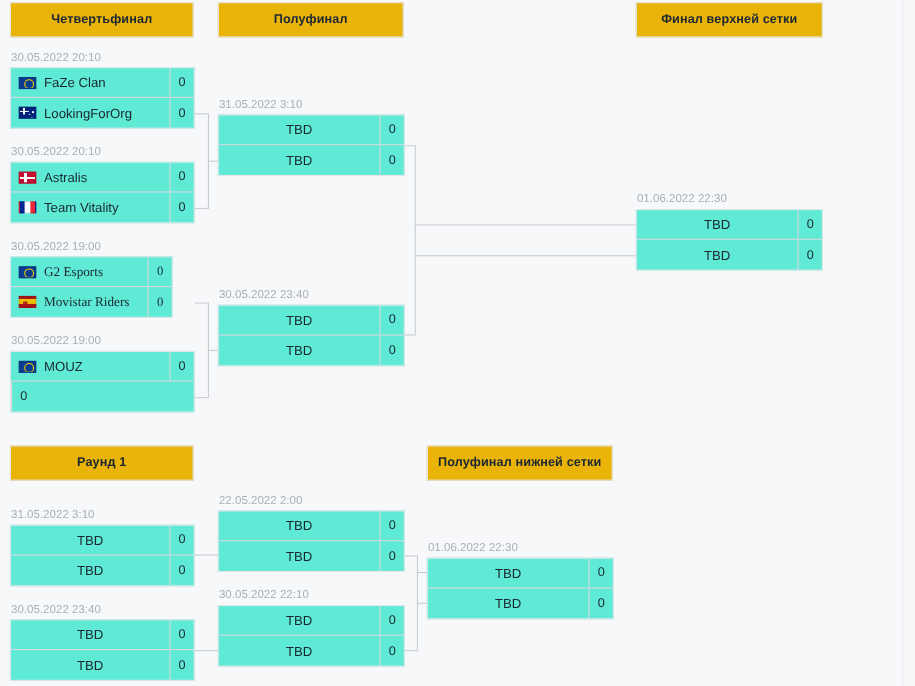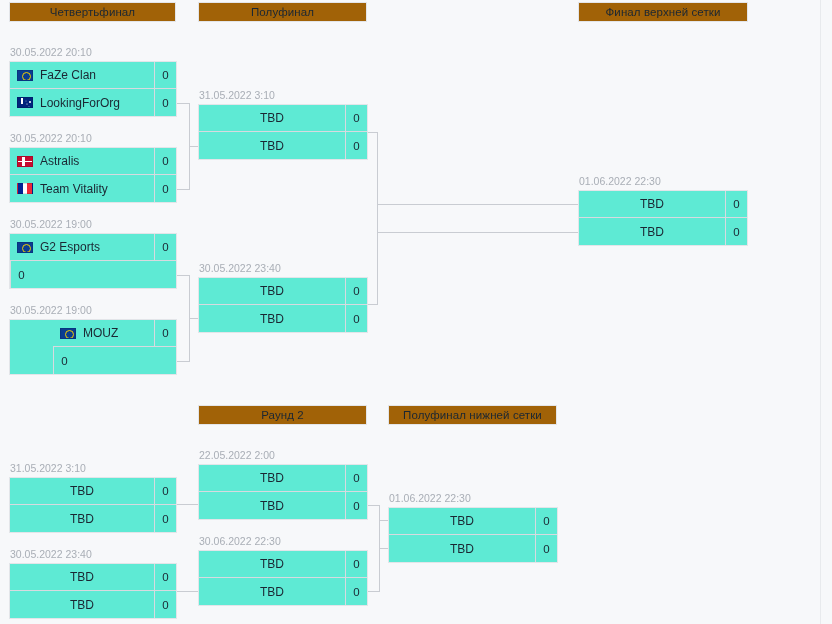--- a/index.html
+++ b/index.html
@@ -7,25 +7,25 @@
     width: 832px; height: 624px;
     background: #f7f8fa;
     font-family: "Liberation Sans", sans-serif;
     overflow: hidden;
   }
   #bracket-root { position: relative; width: 832px; height: 624px; background: #f7f8fa; }
 
   
   .round-header {
     position: absolute;
-    height: 20px;
-    background: #a16207;
+    height: 32px;
+    background: #eab308;
     border: 1px solid #e3e5e9;
     display: flex; align-items: center; justify-content: center;
-    font-size: 11.5px; font-weight: normal; color: #1b2733;
+    font-size: 11.5px; font-weight: bold; color: #1b2733;
     letter-spacing: .1px;
   }
 
   
   .match { position: absolute; }
   .match-time {
     position: absolute; top: -15px; left: 1px;
     font-size: 10.5px; color: #a9aeb6; white-space: nowrap;
   }
   .match-box {
@@ -116,22 +116,22 @@
   <div class="round-header" style="left:9px; top:2px; width:167px;">
     <span>Четвертьфинал</span>
   </div>
   <div class="round-header" style="left:198px; top:2px; width:169px;">
     <span>Полуфинал</span>
   </div>
   <div class="round-header" style="left:578px; top:2px; width:170px;text-align:center;">
     <span>Финал верхней сетки</span>
   </div>
 
-  <div class="round-header" style="left:198px; top:405px; width:169px;">
-    <span>Раунд 2</span>
+  <div class="round-header" style="left:9px; top:405px; width:167px;">
+    <span>Раунд 1</span>
   </div>
   <div class="round-header" style="left:388px; top:405px; width:169px;text-align:right;">
     <span>Полуфинал нижней сетки</span>
   </div>
 
   <div class="conn conn-h" style="left:177px; top:103px; width:12px;"></div>
   <div class="conn conn-h" style="left:177px; top:189px; width:12px;"></div>
   <div class="conn conn-v" style="left:189px; top:103px; height:87px;"></div>
   <div class="conn conn-h" style="left:189px; top:146px; width:9px;"></div>
 
@@ -191,37 +191,41 @@
           <span class="flag flag-fr"></span>
           <span class="name">Team Vitality</span>
         </div>
         <div class="score">0</div>
       </div>
     </div>
   </div>
 
   <div class="match" style="left:9px; top:233px;">
     <div class="match-time">30.05.2022 19:00</div>
-    <div class="match-box" style="width:168px;">
+    <div class="match-box" style="width:148px;font-family:Liberation Serif, serif;">
       <div class="row">
         <div class="team">
           <span class="flag flag-eu"></span>
           <span class="name">G2 Esports</span>
         </div>
         <div class="score">0</div>
       </div>
       <div class="row">
+        <div class="team">
+          <span class="flag flag-es"></span>
+          <span class="name">Movistar Riders</span>
+        </div>
         <div class="score">0</div>
       </div>
     </div>
   </div>
 
   <div class="match" style="left:9px; top:319px;">
     <div class="match-time">30.05.2022 19:00</div>
-    <div class="match-box" style="width:168px;padding-left:43px;">
+    <div class="match-box" style="width:168px;">
       <div class="row">
         <div class="team">
           <span class="flag flag-eu"></span>
           <span class="name">MOUZ</span>
         </div>
         <div class="score">0</div>
       </div>
       <div class="row">
         <div class="score">0</div>
       </div>
@@ -330,21 +334,21 @@
       <div class="row">
         <div class="team center">
           <span class="name">TBD</span>
         </div>
         <div class="score">0</div>
       </div>
     </div>
   </div>
 
   <div class="match" style="left:198px; top:550px;">
-    <div class="match-time">30.06.2022 22:30</div>
+    <div class="match-time">30.05.2022 22:10</div>
     <div class="match-box" style="width:170px;">
       <div class="row">
         <div class="team center">
           <span class="name">TBD</span>
         </div>
         <div class="score">0</div>
       </div>
       <div class="row">
         <div class="team center">
           <span class="name">TBD</span>

